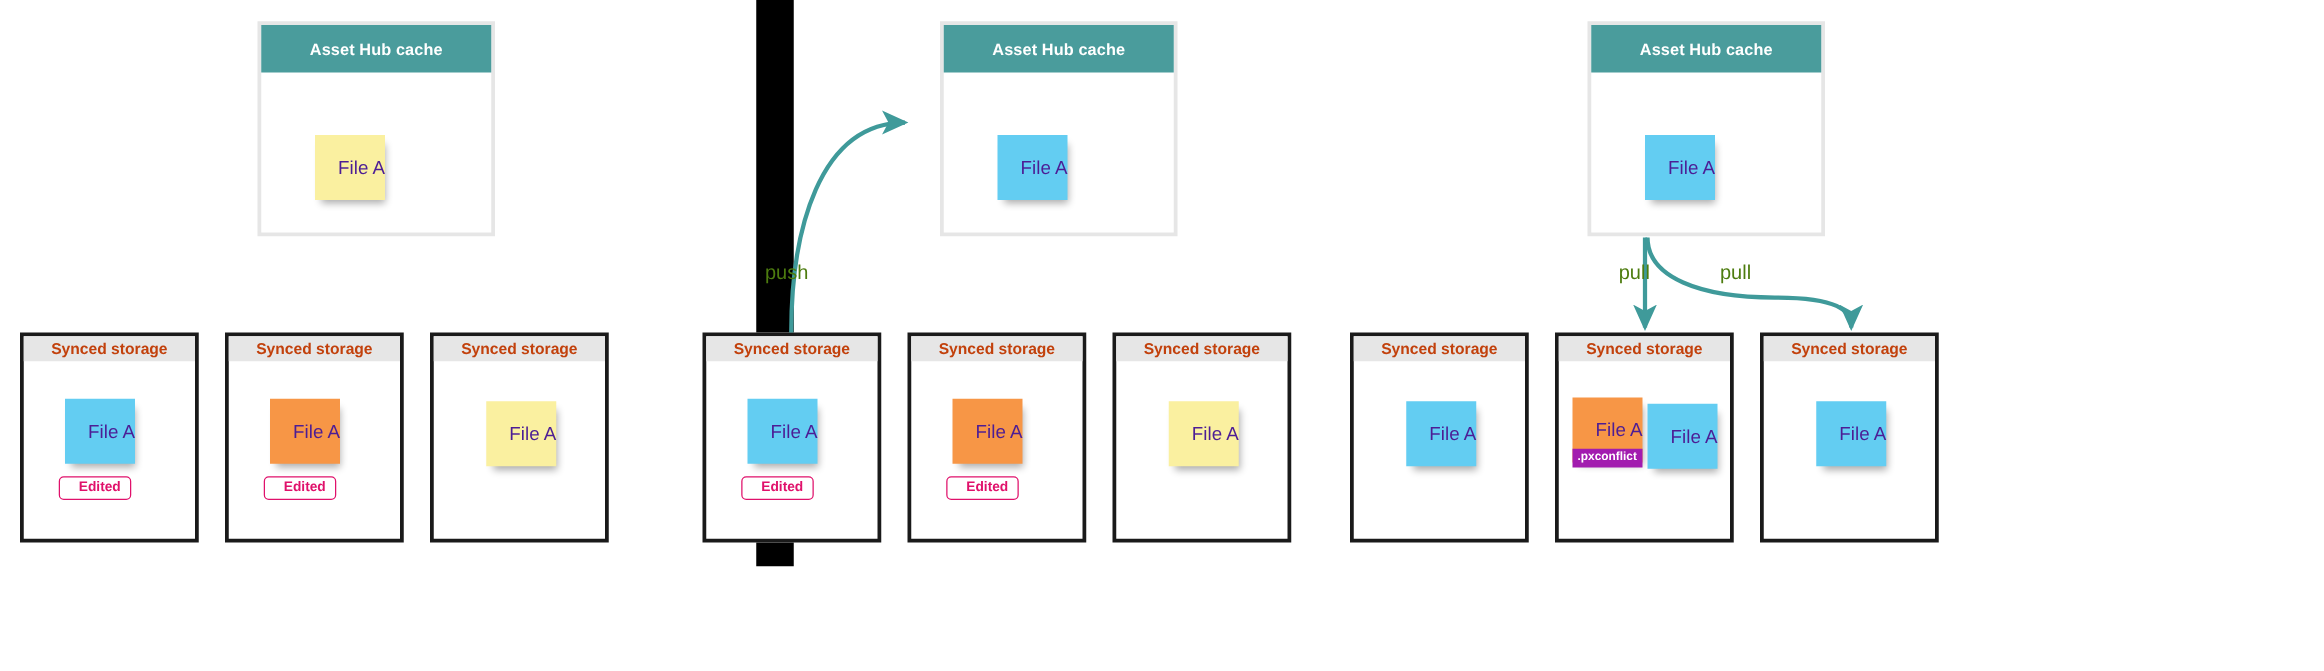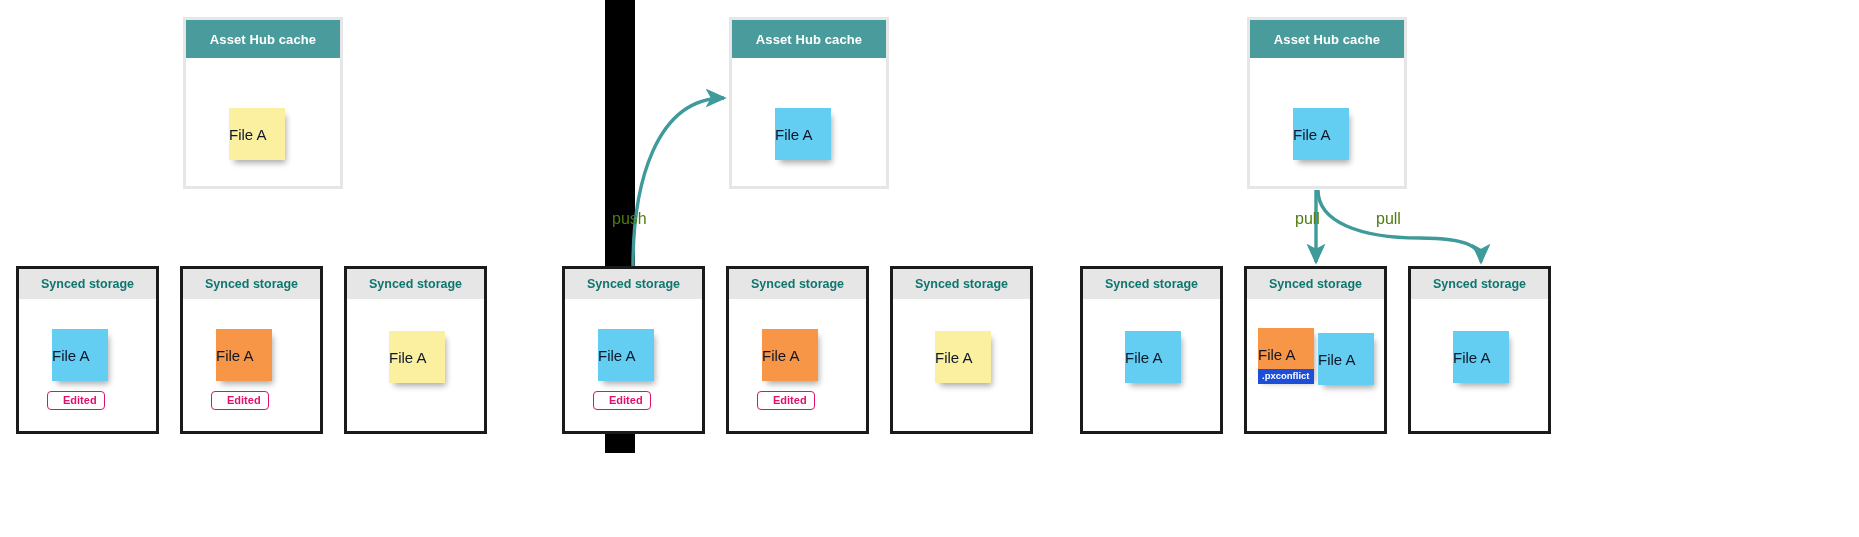--- a/index.html
+++ b/index.html
@@ -27,25 +27,26 @@
     position: absolute;
     top: 0;
     width: 30px;
     height: 453px;
     background: #000000;
   }
 
   
   .hub-card {
     position: absolute;
-    width: 160px;
+    width: 190px;
     height: 172px;
     background: #ffffff;
     border: 3px solid #e6e6e6;
     box-sizing: border-box;
+    margin-left: 23px;
   }
   .hub-header {
     height: 38px;
     background: #4a9c9c;
     color: #ffffff;
     font-weight: bold;
     font-size: 13px;
     display: flex;
     align-items: center;
     justify-content: center;
@@ -59,65 +60,65 @@
   
   .store-card {
     position: absolute;
     width: 143px;
     height: 168px;
     background: #ffffff;
     border: 3px solid #1a1a1a;
     box-sizing: border-box;
   }
   .store-header {
-    height: 30px;
+    height: 20px;
     background: #e6e6e6;
-    color: #0f766e;
+    color: #c2410c;
     font-weight: bold;
     font-size: 12.5px;
     display: flex;
     align-items: center;
     justify-content: center;
   }
   .store-body {
     position: relative;
     height: calc(100% - 30px);
   }
 
   
   .note {
     position: absolute;
     width: 56px;
     height: 52px;
     display: flex;
     align-items: center;
-    justify-content: flex-start;
+    justify-content: flex-end;
     font-size: 15px;
-    color: #0f172a;
+    color: #4c1d95;
     box-shadow: 3px 5px 6px -2px rgba(0,0,0,0.33);
   }
   .note.blue   { background: #63cdf2; }
   .note.orange { background: #f79646; }
   .note.yellow { background: #faf0a0; }
 
   
   .badge-edited {
     position: absolute;
     border: 1.5px solid #e0116b;
     border-radius: 4px;
     color: #e0116b;
     font-size: 11px;
     font-weight: bold;
     padding: 2px 7px 3px 15px;
     background: #ffffff;
     white-space: nowrap;
   }
   .badge-conflict {
     position: absolute;
-    background: #1d4ed8;
+    background: #a21caf;
     color: #ffffff;
     font-size: 9.5px;
     font-weight: bold;
     padding: 2px 4px 3px 4px;
     white-space: nowrap;
     line-height: 1;
   }
 
   
   .arrow-label {

